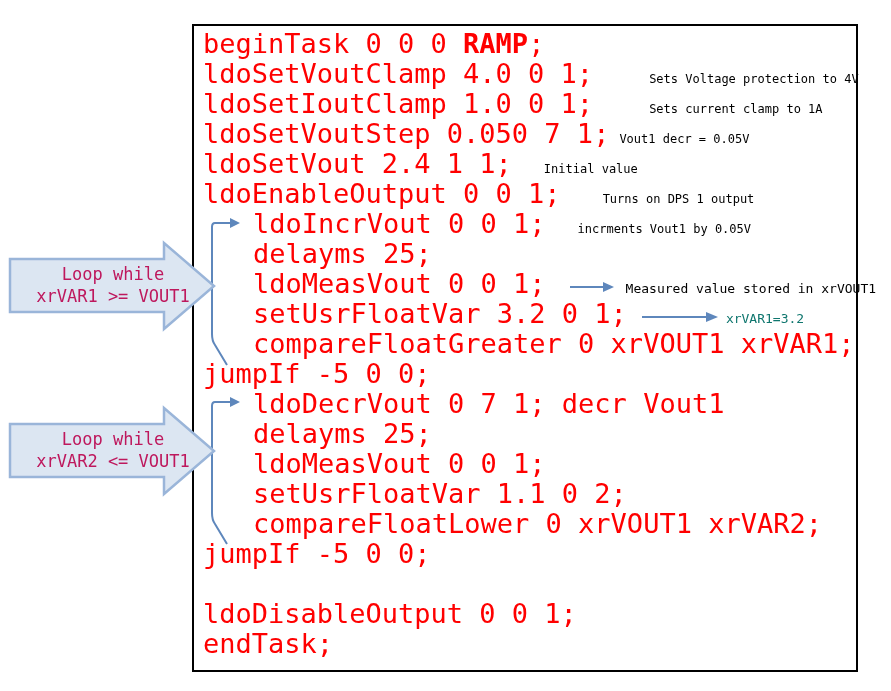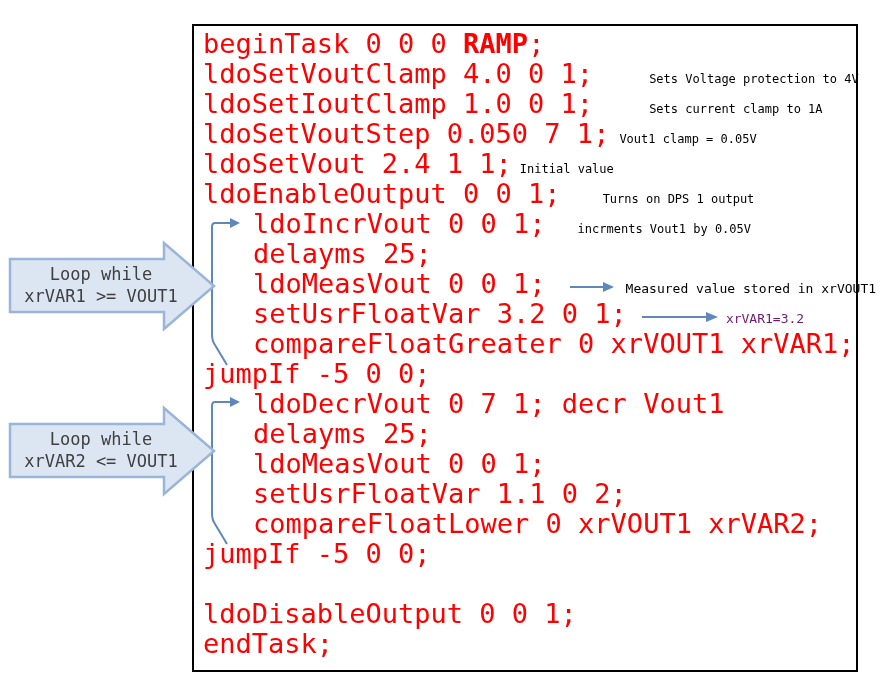--- a/index.html
+++ b/index.html
@@ -30,50 +30,50 @@
     font-size:27px;
     white-space:pre;
   }
   .code.bold { font-weight:bold; }
   .comment {
     color:#000000;
     font-size:12px;
     white-space:pre;
   }
   .note-md { color:#000000; font-size:13px; white-space:pre; }
-  .note-sm { color:#701a75; font-size:13px; white-space:pre; }
+  .note-sm { color:#0f766e; font-size:13px; white-space:pre; }
   .ia { vertical-align:middle; margin-bottom:3px; }
   .bracket { position:absolute; }
   .callout { position:absolute; left:8px; width:210px; height:92px; }
   .callout svg { position:absolute; left:0; top:0; }
   .callout-text {
     position:absolute;
-    left:4px; top:23px; width:178px;
+    left:16px; top:23px; width:178px;
     text-align:center;
     font-size:17px;
     line-height:22px;
-    color:#404040;
+    color:#be185d;
   }
 </style>
 </head>
 <body>
 
 <div class="canvas">
 
   <div class="code-box">
 
     <div class="line"><span class="code">beginTask 0 0 0 </span><span class="code bold">RAMP</span><span class="code">;</span></div>
 
     <div class="line"><span class="code">ldoSetVoutClamp 4.0 0 1;</span><span class="comment" style="margin-left:56px">Sets Voltage protection to 4V</span></div>
 
     <div class="line"><span class="code">ldoSetIoutClamp 1.0 0 1;</span><span class="comment" style="margin-left:56px">Sets current clamp to 1A</span></div>
 
-    <div class="line"><span class="code">ldoSetVoutStep 0.050 7 1;</span><span class="comment" style="margin-left:10px">Vout1 clamp = 0.05V</span></div>
+    <div class="line"><span class="code">ldoSetVoutStep 0.050 7 1;</span><span class="comment" style="margin-left:10px">Vout1 decr = 0.05V</span></div>
 
-    <div class="line"><span class="code">ldoSetVout 2.4 1 1;</span><span class="comment" style="margin-left:8px">Initial value</span></div>
+    <div class="line"><span class="code">ldoSetVout 2.4 1 1;</span><span class="comment" style="margin-left:32px">Initial value</span></div>
 
     <div class="line"><span class="code">ldoEnableOutput 0 0 1;</span><span class="comment" style="margin-left:42px">Turns on DPS 1 output</span></div>
 
     <div class="line indent"><span class="code">ldoIncrVout 0 0 1;</span><span class="comment" style="margin-left:32px">incrments Vout1 by 0.05V</span></div>
 
     <div class="line indent"><span class="code">delayms 25;</span></div>
 
     <div class="line indent"><span class="code">ldoMeasVout 0 0 1;</span><svg class="ia" style="margin-left:24px" width="44" height="12">
           <line x1="0" y1="6" x2="34" y2="6" stroke="#5e87bc" stroke-width="2"></line>
           <polygon points="33,1 33,11 44,6" fill="#5e87bc"></polygon>

